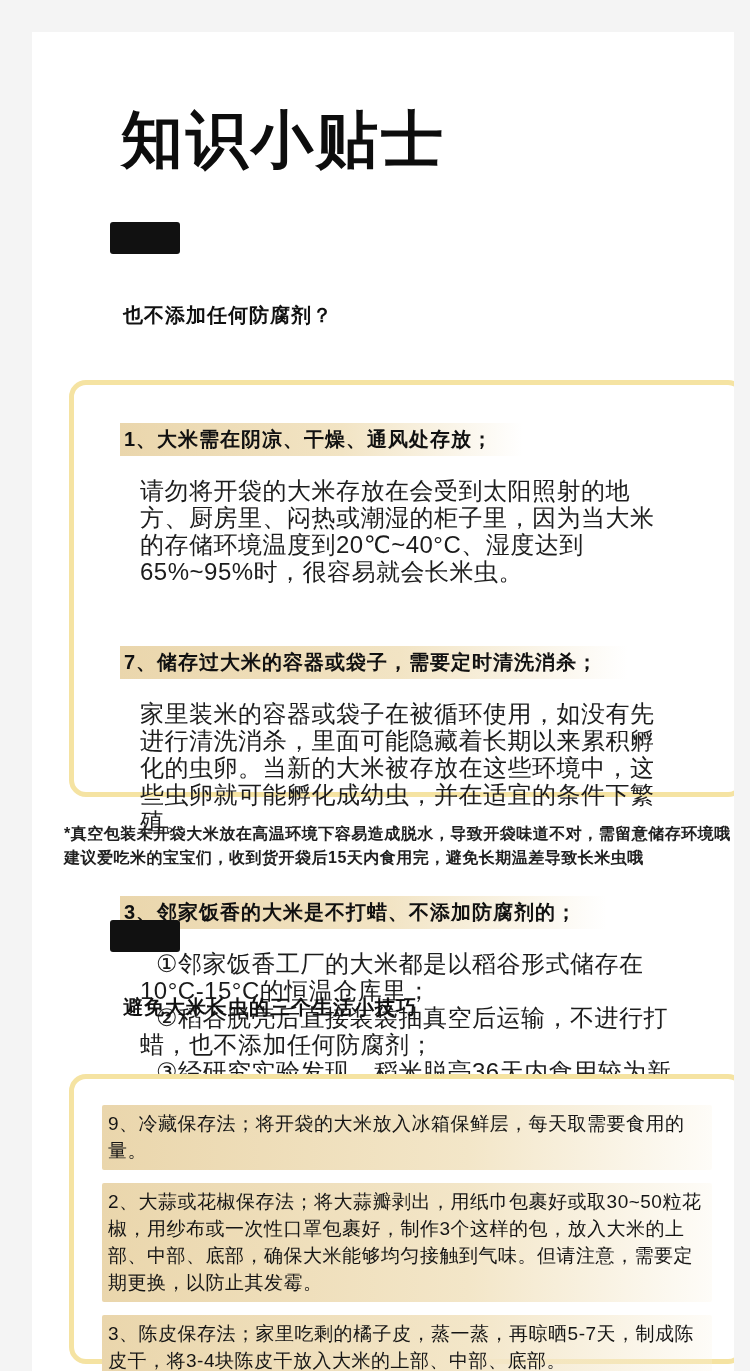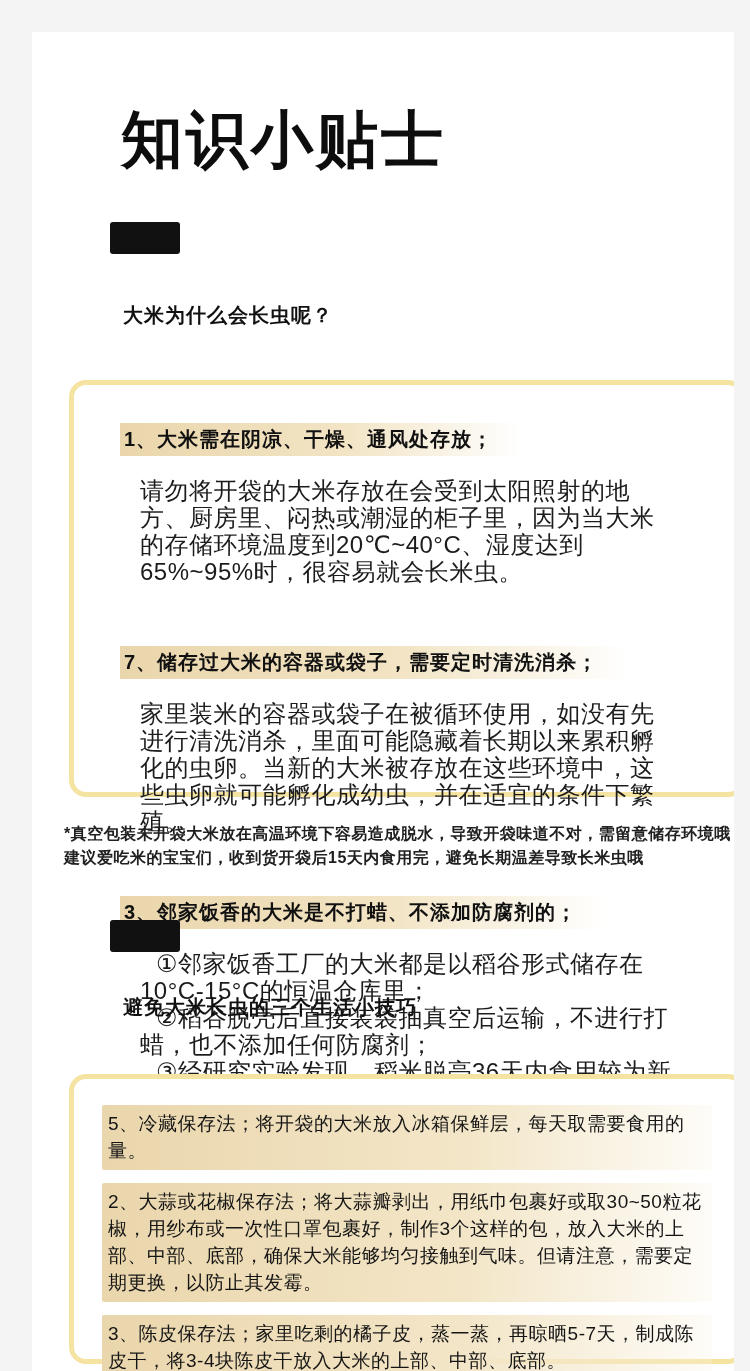--- a/index.html
+++ b/index.html
@@ -82,21 +82,21 @@
 </style>
 </head>
 <body>
 
 <div class="page">
 
   <h1 class="page-title">知识小贴士</h1>
 
   <div class="dash dash1"></div>
 
-  <h2 class="question q1">大米为什么会长虫呢？</h2>
+  <h2 class="question q1">也不添加任何防腐剂？</h2>
 
   <section class="info-box box1">
     <div class="info-item">
       <div class="hl-heading">1、大米需在阴凉、干燥、通风处存放；</div>
       <p class="body-text">请勿将开袋的大米存放在会受到太阳照射的地方、厨房里、闷热或潮湿的柜子里，因为当大米的存储环境温度到20℃~40°C、湿度达到65%~95%时，很容易就会长米虫。</p>
     </div>
     <div class="info-item">
       <div class="hl-heading">7、储存过大米的容器或袋子，需要定时清洗消杀；</div>
       <p class="body-text">家里装米的容器或袋子在被循环使用，如没有先进行清洗消杀，里面可能隐藏着长期以来累积孵化的虫卵。当新的大米被存放在这些环境中，这些虫卵就可能孵化成幼虫，并在适宜的条件下繁殖。</p>
     </div>
@@ -106,18 +106,18 @@
     </div>
   </section>
 
   <p class="footnote"><span>*真空包装未开袋大米放在高温环境下容易造成脱水，导致开袋味道不对，需留意储存环境哦；</span><br><span>建议爱吃米的宝宝们，收到货开袋后15天内食用完，避免长期温差导致长米虫哦</span></p>
 
   <div class="dash dash2"></div>
 
   <h2 class="question q2">避免大米长虫的三个生活小技巧</h2>
 
   <section class="info-box box2">
-    <p class="tip-block">5、冷藏保存法；将开袋的大米放入冰箱保鲜层，每天取需要食用的量。</p>
+    <p class="tip-block">9、冷藏保存法；将开袋的大米放入冰箱保鲜层，每天取需要食用的量。</p>
     <p class="tip-block">2、大蒜或花椒保存法；将大蒜瓣剥出，用纸巾包裹好或取30~50粒花椒，用纱布或一次性口罩包裹好，制作3个这样的包，放入大米的上部、中部、底部，确保大米能够均匀接触到气味。但请注意，需要定期更换，以防止其发霉。</p>
     <p class="tip-block">3、陈皮保存法；家里吃剩的橘子皮，蒸一蒸，再晾晒5-7天，制成陈皮干，将3-4块陈皮干放入大米的上部、中部、底部。</p>
   </section>
 
 </div>
 
 </body></html>

